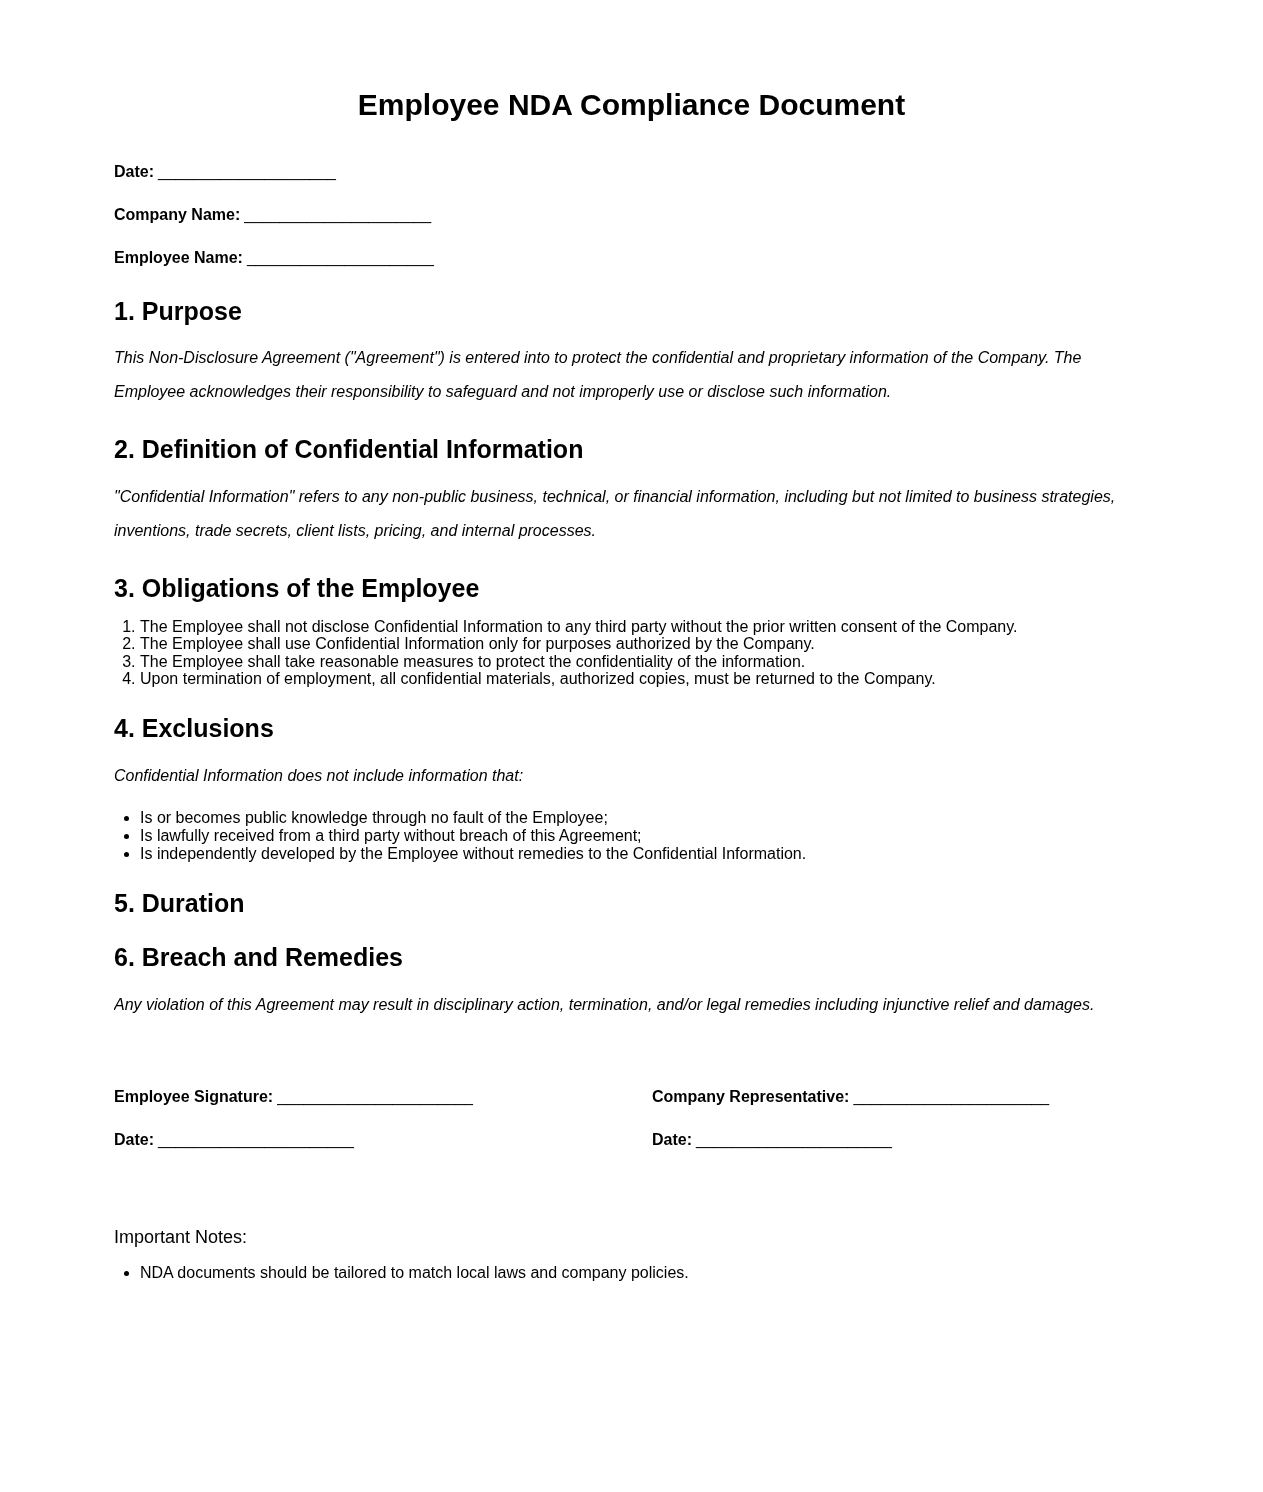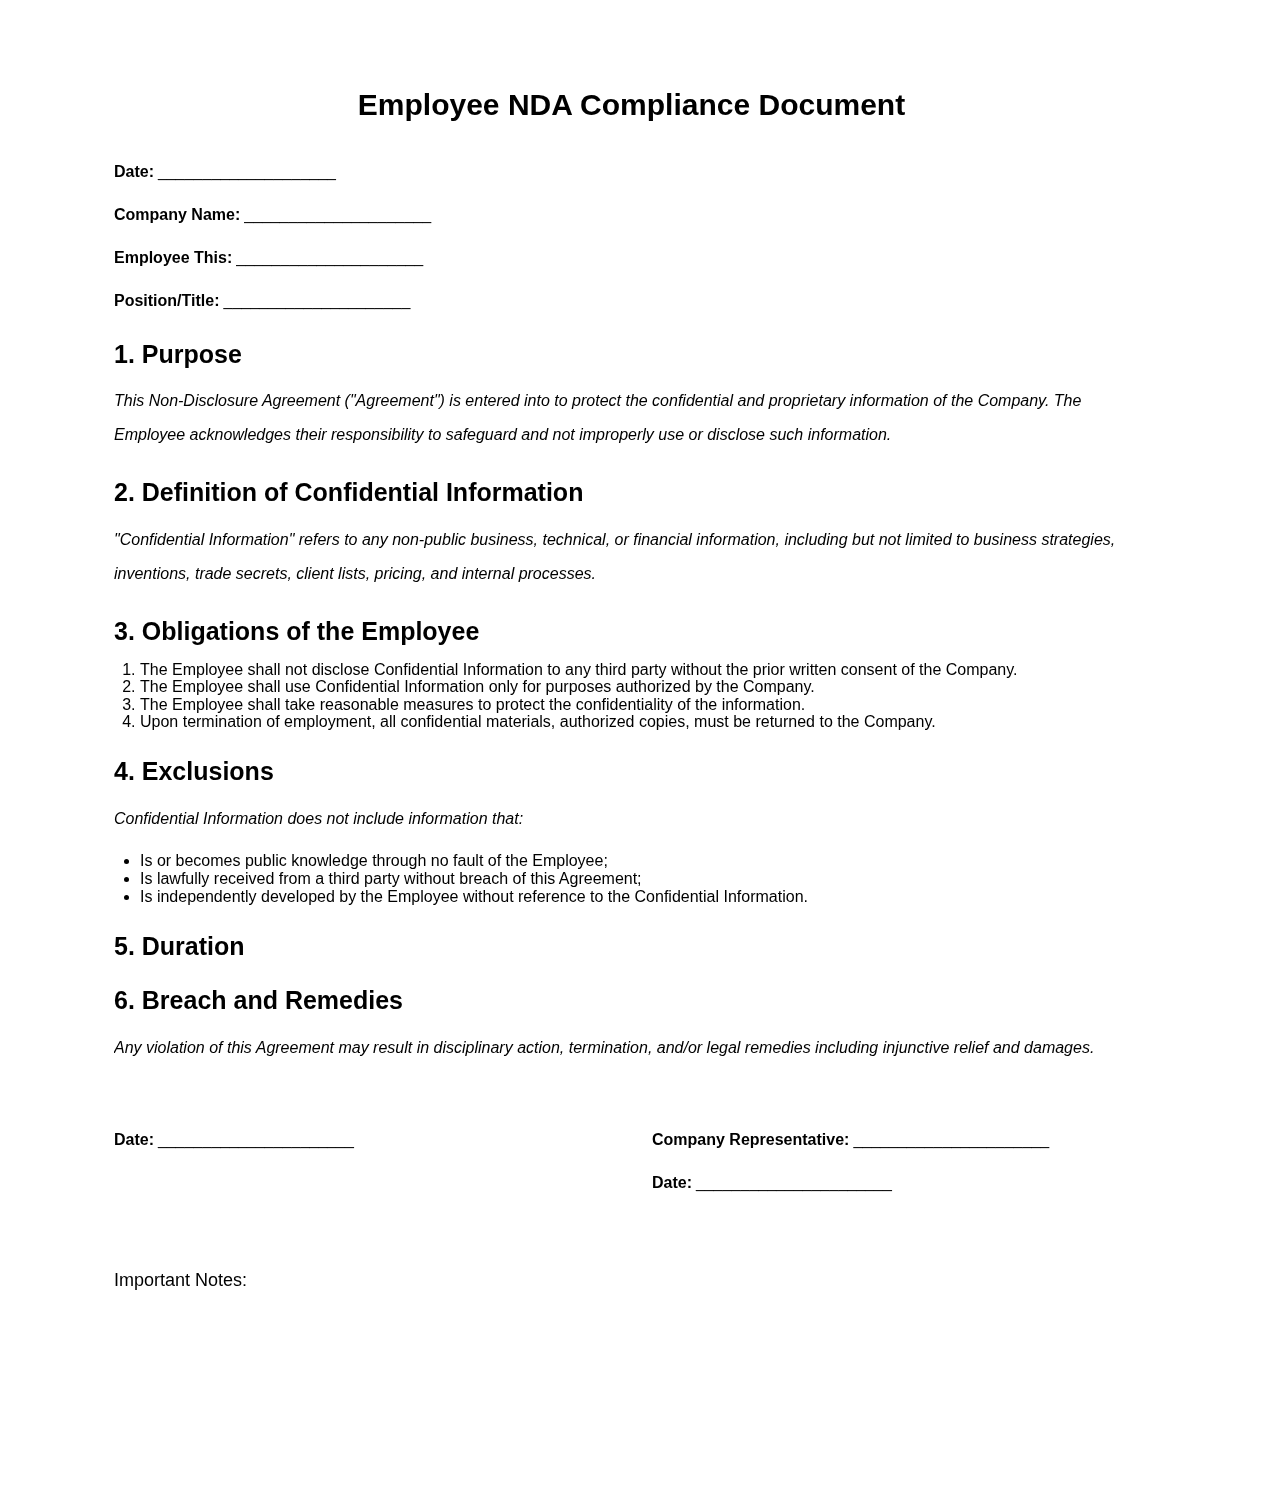--- a/index.html
+++ b/index.html
@@ -95,24 +95,21 @@
 
   <h1 class="doc-title">Employee NDA Compliance Document</h1>
 
   <p class="field">
     <span class="field-label">Date:</span><span class="blank">____________________</span>
   </p>
   <p class="field">
     <span class="field-label">Company Name:</span><span class="blank">_____________________</span>
   </p>
   <p class="field">
-    <span class="field-label">Employee This:</span><span class="blank">_____________________</span>
-  </p>
-  <p class="field">
-    <span class="field-label">Position/Title:</span><span class="blank">_____________________</span>
+    <span class="field-label">Employee Name:</span><span class="blank">_____________________</span>
   </p>
 
   <h3 class="section-heading">1. Purpose</h3>
   <p class="body-para">This Non-Disclosure Agreement ("Agreement") is entered into to protect the confidential and proprietary information of the Company. The Employee acknowledges their responsibility to safeguard and not improperly use or disclose such information.</p>
 
   <h3 class="section-heading">2. Definition of Confidential Information</h3>
   <p class="body-para">"Confidential Information" refers to any non-public business, technical, or financial information, including but not limited to business strategies, inventions, trade secrets, client lists, pricing, and internal processes.</p>
 
   <h3 class="section-heading">3. Obligations of the Employee</h3>
   <ol class="doc-list">
@@ -120,30 +117,33 @@
     <li>The Employee shall use Confidential Information only for purposes authorized by the Company.</li>
     <li>The Employee shall take reasonable measures to protect the confidentiality of the information.</li>
     <li>Upon termination of employment, all confidential materials, authorized copies, must be returned to the Company.</li>
   </ol>
 
   <h3 class="section-heading">4. Exclusions</h3>
   <p class="body-para">Confidential Information does not include information that:</p>
   <ul class="doc-list">
     <li>Is or becomes public knowledge through no fault of the Employee;</li>
     <li>Is lawfully received from a third party without breach of this Agreement;</li>
-    <li>Is independently developed by the Employee without reference to the Confidential Information.</li>
+    <li>Is independently developed by the Employee without remedies to the Confidential Information.</li>
   </ul>
 
   <h3 class="section-heading">5. Duration</h3>
 
   <h3 class="section-heading">6. Breach and Remedies</h3>
   <p class="body-para">Any violation of this Agreement may result in disciplinary action, termination, and/or legal remedies including injunctive relief and damages.</p>
 
   <div class="signature-row">
     <div class="sig-col-left">
+      <p class="sig-field">
+        <span class="sig-label">Employee Signature:</span><span class="blank">______________________</span>
+      </p>
       <p class="sig-field">
         <span class="sig-label">Date:</span><span class="blank">______________________</span>
       </p>
     </div>
     <div class="sig-col-right">
       <p class="sig-field">
         <span class="sig-label">Company Representative:</span><span class="blank">______________________</span>
       </p>
       <p class="sig-field">
         <span class="sig-label">Date:</span><span class="blank">______________________</span>

